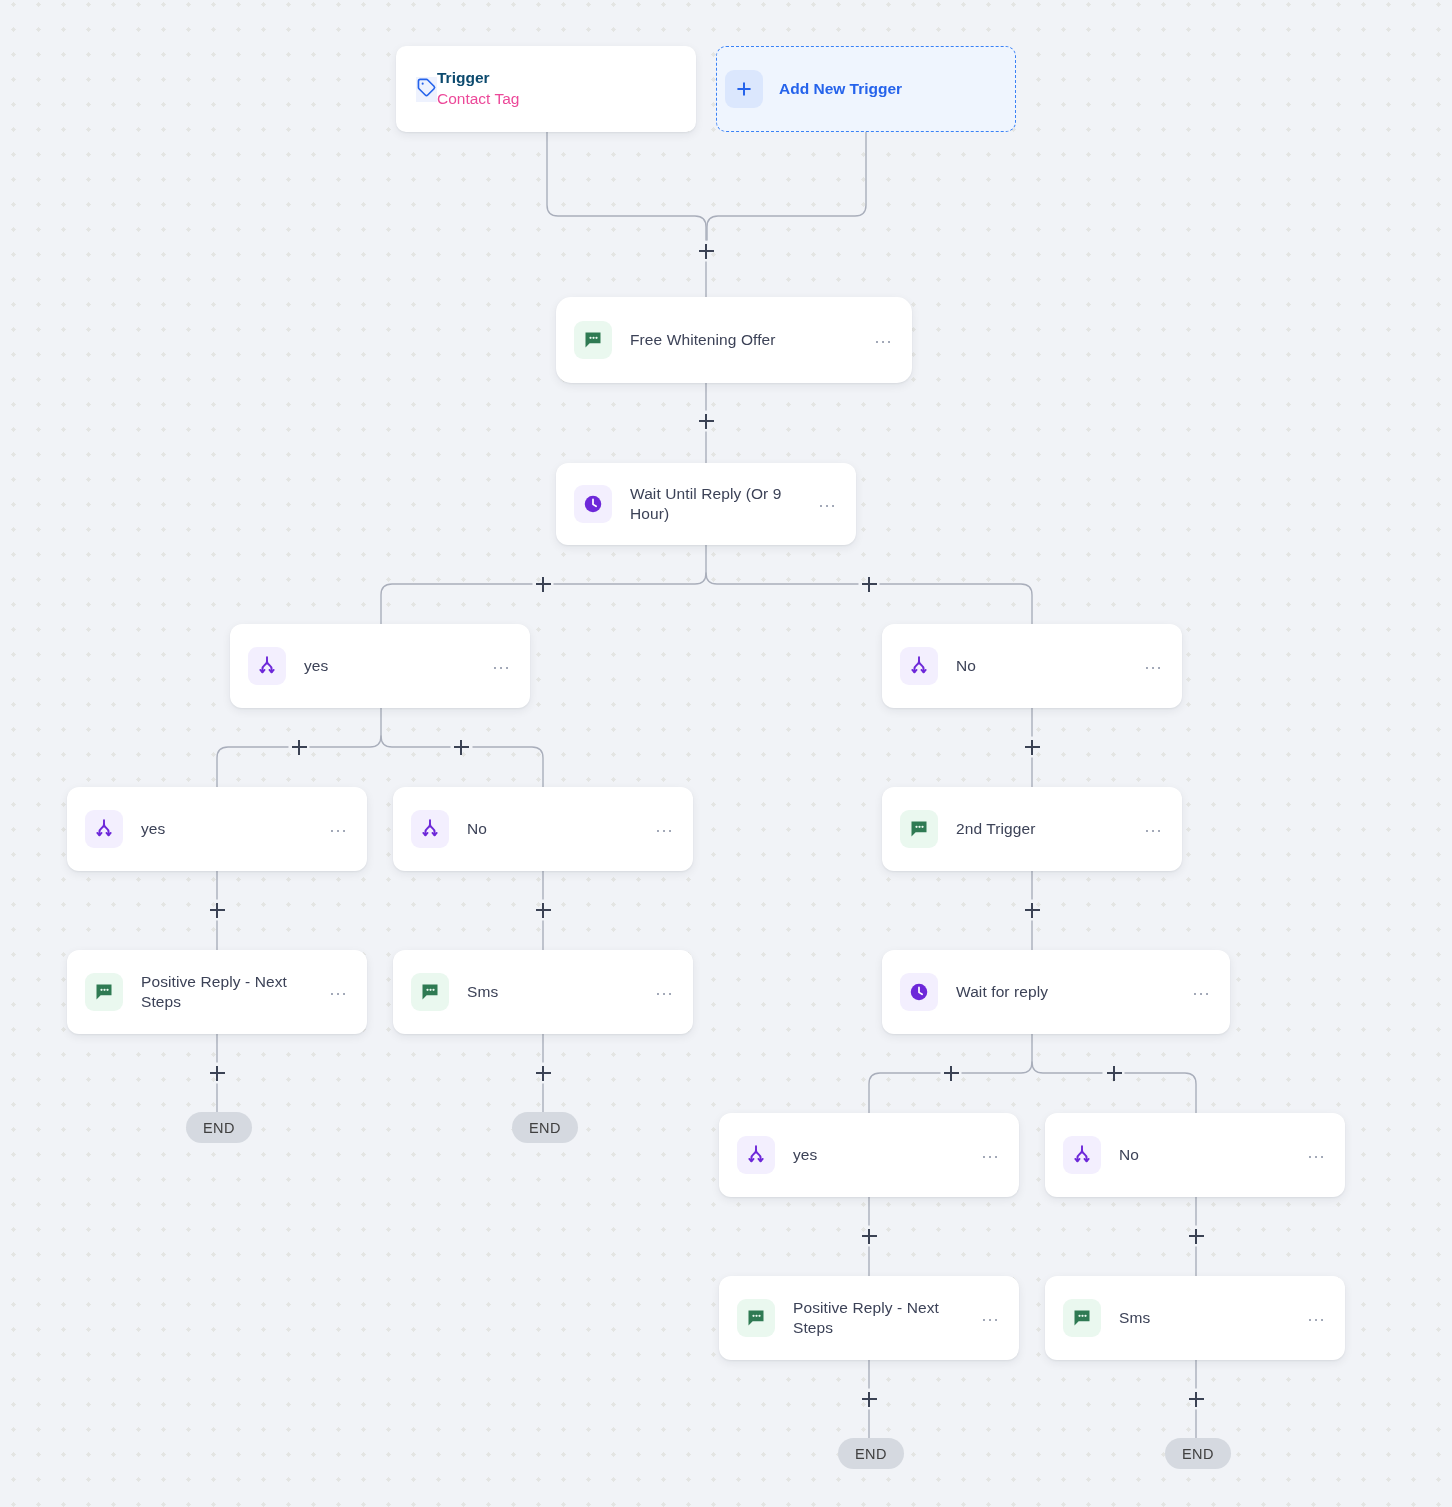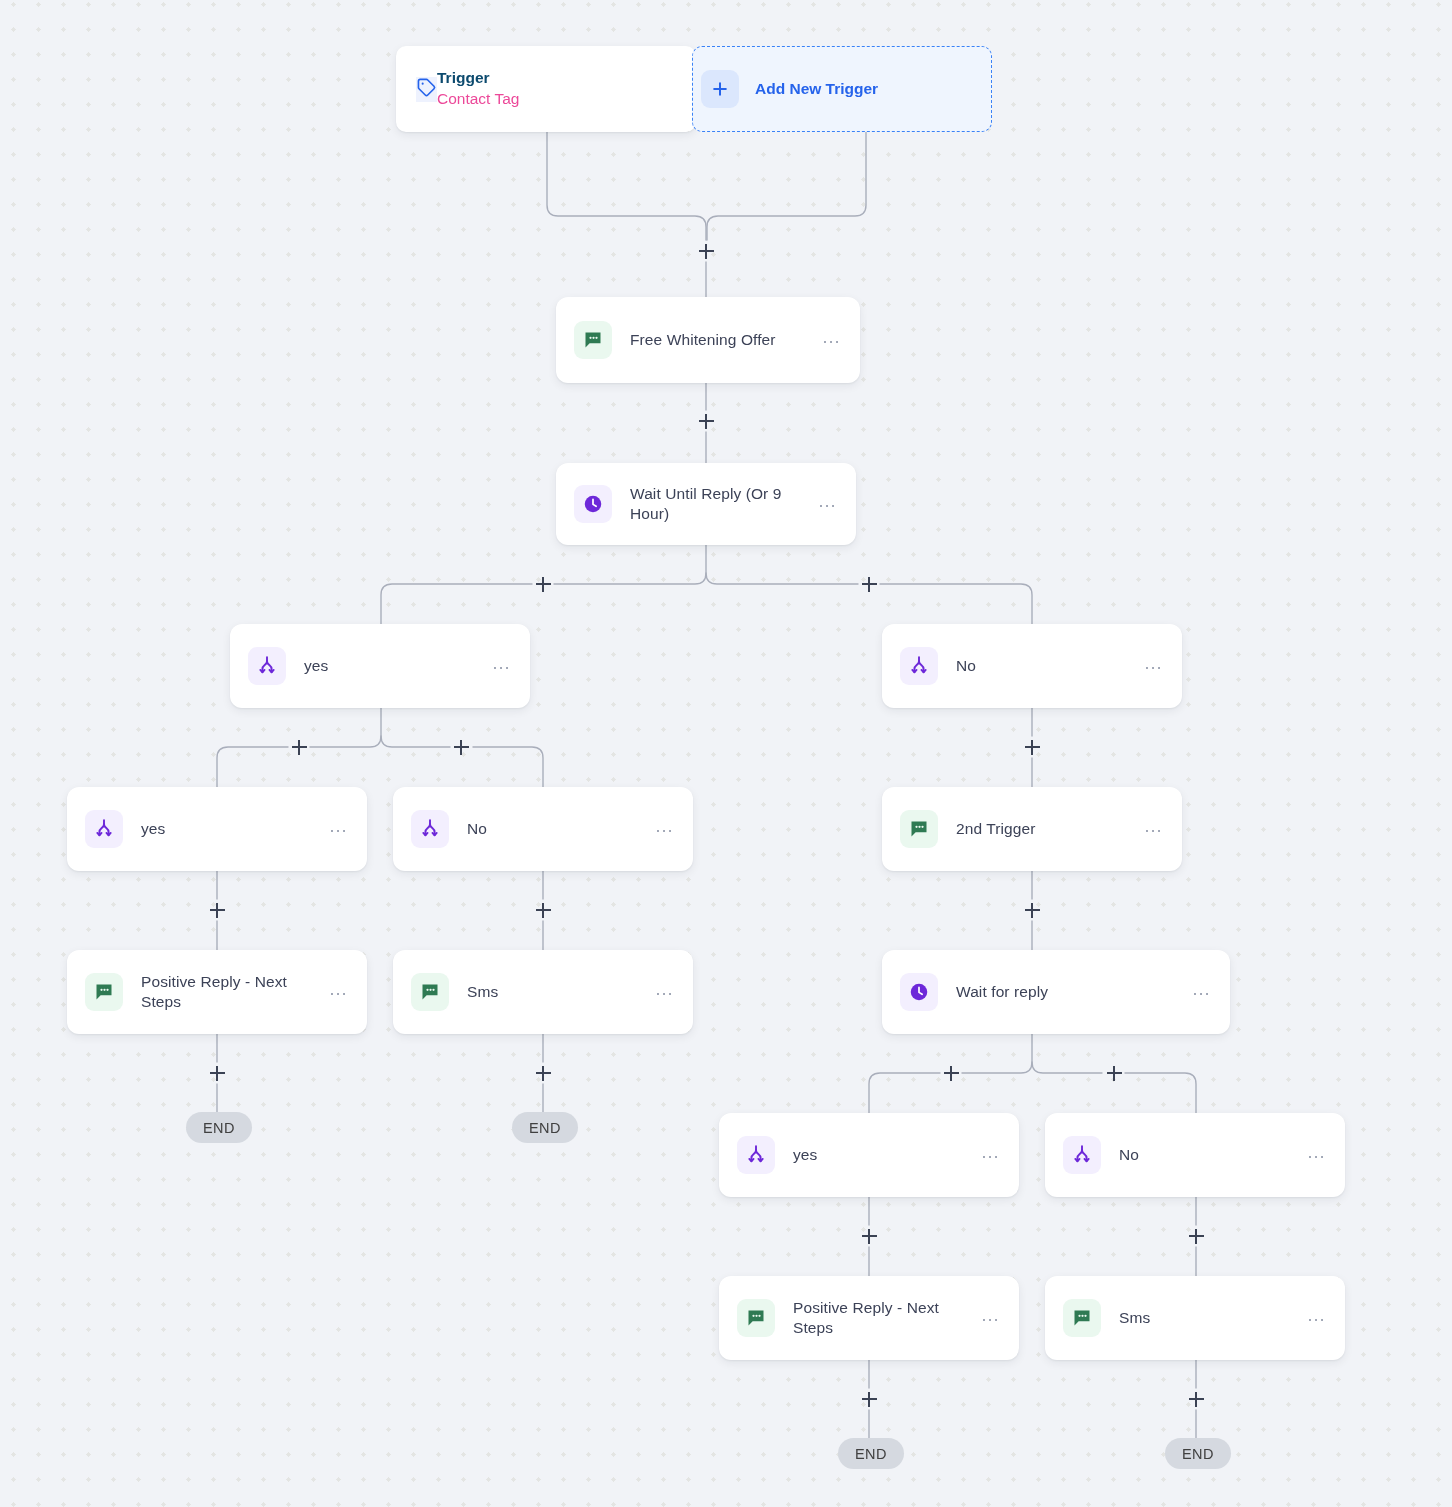--- a/index.html
+++ b/index.html
@@ -232,21 +232,21 @@
         <path d="M20.6 13.4 13.4 20.6a2 2 0 0 1-2.8 0l-7.2-7.2A2 2 0 0 1 2.8 12V4.8A2 2 0 0 1 4.8 2.8H12a2 2 0 0 1 1.4.6l7.2 7.2a2 2 0 0 1 0 2.8Z"></path>
         <circle cx="7.6" cy="7.6" r="1.2" fill="#2563eb" stroke="none"></circle>
       </svg>
     </div>
     <div class="ttext">
       <span class="ttitle">Trigger</span>
       <span class="tsub">Contact Tag</span>
     </div>
   </div>
 
-  <div class="add-trigger" style="left:692px; top:46px; width:300px; height:86px;padding-left:8px;">
+  <div class="add-trigger" style="left:716px; top:46px; width:300px; height:86px;padding-left:8px;">
     <div class="plusbox">
       <svg width="20" height="20" viewBox="0 0 24 24" fill="none" stroke="#2563eb" stroke-width="2.4" stroke-linecap="round">
         <path d="M12 5v14M5 12h14"></path>
       </svg>
     </div>
     <span class="atlabel">Add New Trigger</span>
   </div>
 
   <div class="plus" style="left:695px; top:240px;"></div>
   <div class="plus" style="left:695px; top:410px;"></div>
@@ -260,21 +260,21 @@
   <div class="plus" style="left:1021px; top:899px;"></div>
   <div class="plus" style="left:206px; top:1062px;"></div>
   <div class="plus" style="left:532px; top:1062px;"></div>
   <div class="plus" style="left:940px; top:1062px;"></div>
   <div class="plus" style="left:1103px; top:1062px;"></div>
   <div class="plus" style="left:858px; top:1225px;"></div>
   <div class="plus" style="left:1185px; top:1225px;"></div>
   <div class="plus" style="left:858px; top:1388px;"></div>
   <div class="plus" style="left:1185px; top:1388px;"></div>
 
-  <div class="node" style="left:556px; top:297px; width:304px; height:86px;">
+  <div class="node" style="left:556px; top:297px; width:356px; height:86px;border-radius:15px;">
     <div class="ico sms">
       <svg width="20" height="20" viewBox="0 0 24 24" fill="#2f7a53">
         <path d="M3 3h18v13H8l-5 5V3Z"></path>
         <circle cx="9" cy="9.4" r="1.35" fill="#eaf8ef"></circle>
         <circle cx="12.6" cy="9.4" r="1.35" fill="#eaf8ef"></circle>
         <circle cx="16.2" cy="9.4" r="1.35" fill="#eaf8ef"></circle>
       </svg>
     </div>
     <span class="label">Free Whitening Offer</span>
     <span class="dots">…</span>

